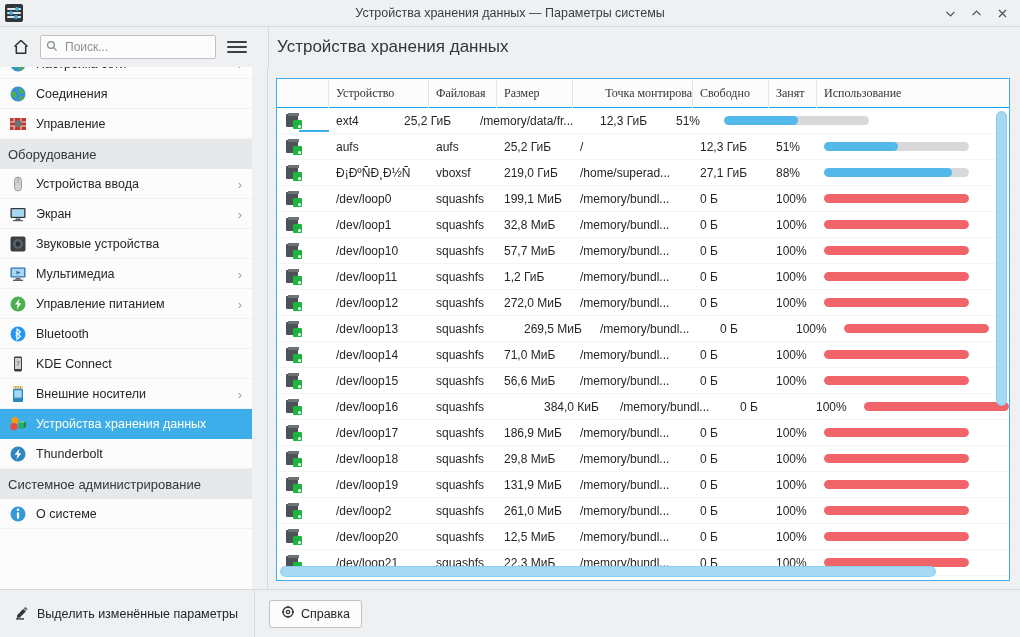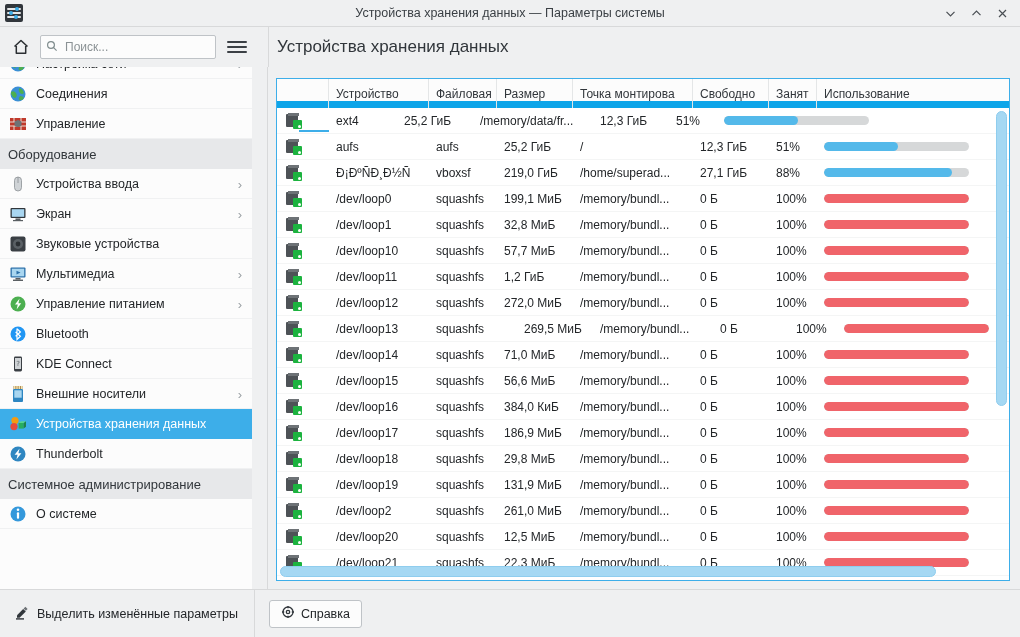--- a/index.html
+++ b/index.html
@@ -155,22 +155,23 @@
     position: absolute; left: 8px; top: 11px; right: 10px; bottom: 8px;
     background: #ffffff;
     border: 1px solid #3daee9;
     overflow: hidden;
   }
 
   
   #thead {
     position: absolute; left: 0; top: 0; right: 0; height: 29px;
     background: #fcfcfc;
-    border-bottom: 7px solid #0ea5e9;
+    border-bottom: 1px solid #0ea5e9;
     display: flex;
+    font-family: Liberation Serif, serif;
   }
   #thead .th {
     height: 29px; display: flex; align-items: center;
     font-size: 12px; color: #31363b;
     border-right: 1px solid #e4e6e7;
     padding-left: 7px;
     overflow: hidden; white-space: nowrap;
     flex: 0 0 auto;
   }
   #thead .th:last-child { border-right: 0; }
@@ -513,21 +514,21 @@
         </div>
         <div class="th" style="width: 100px;">
           <span>Устройство</span>
         </div>
         <div class="th" style="width: 68px;">
           <span>Файловая </span>
         </div>
         <div class="th" style="width: 76px;">
           <span>Размер</span>
         </div>
-        <div class="th" style="width: 120px;">
+        <div class="th" style="width: 120px; justify-content: flex-end;">
           <span>Точка монтирова</span>
         </div>
         <div class="th" style="width: 76px;">
           <span>Свободно</span>
         </div>
         <div class="th" style="width: 48px;">
           <span>Занят</span>
         </div>
         <div class="th" style="width: 160px;">
           <span>Использование</span>
@@ -903,21 +904,21 @@
               <span class="grn"></span>
               <span class="grn2"></span>
             </span>
           </div>
           <div class="td c-device" style="width: 100px;">
             <span>/dev/loop16</span>
           </div>
           <div class="td c-filesystem" style="width: 68px;">
             <span>squashfs</span>
           </div>
-          <div class="td c-size" style="width: 76px;">
+          <div class="td c-size" style="width: 76px; margin-left: 40px;">
             <span>384,0 КиБ</span>
           </div>
           <div class="td c-mountpoint" style="width: 120px;">
             <span>/memory/bundl...</span>
           </div>
           <div class="td c-free" style="width: 76px;">
             <span>0 Б</span>
           </div>
           <div class="td c-percent" style="width: 48px;">
             <span>100%</span>

